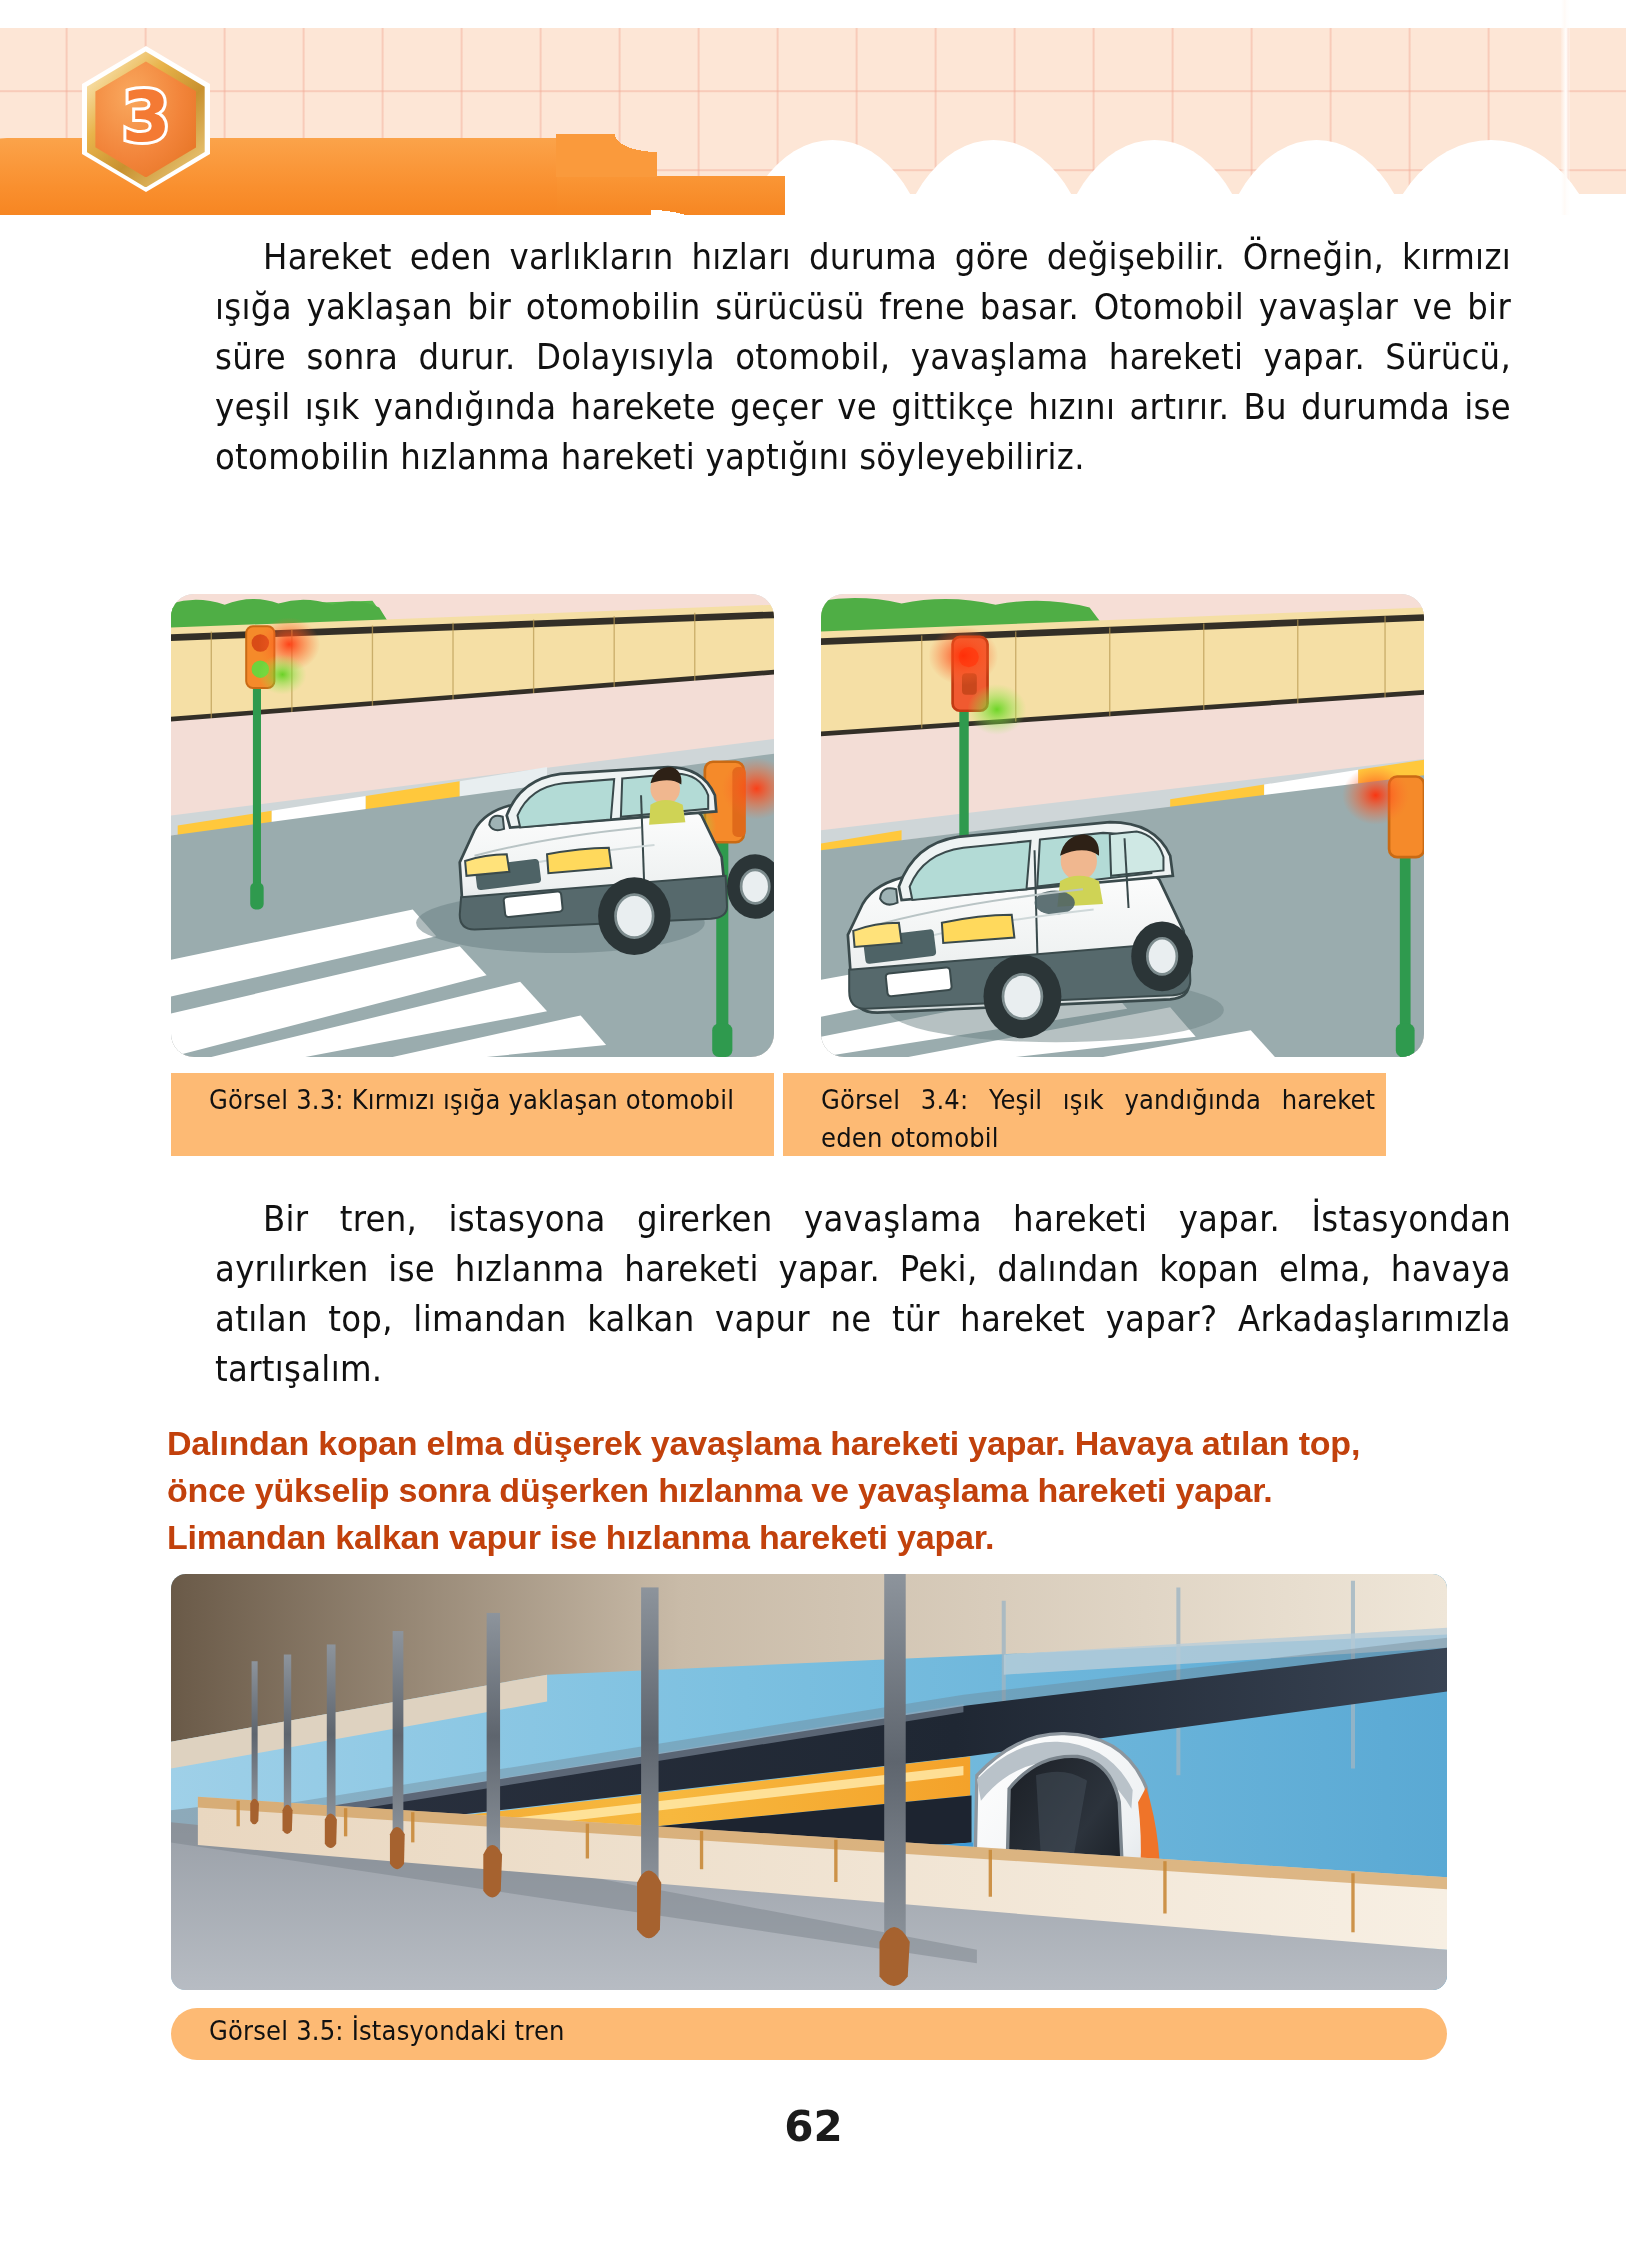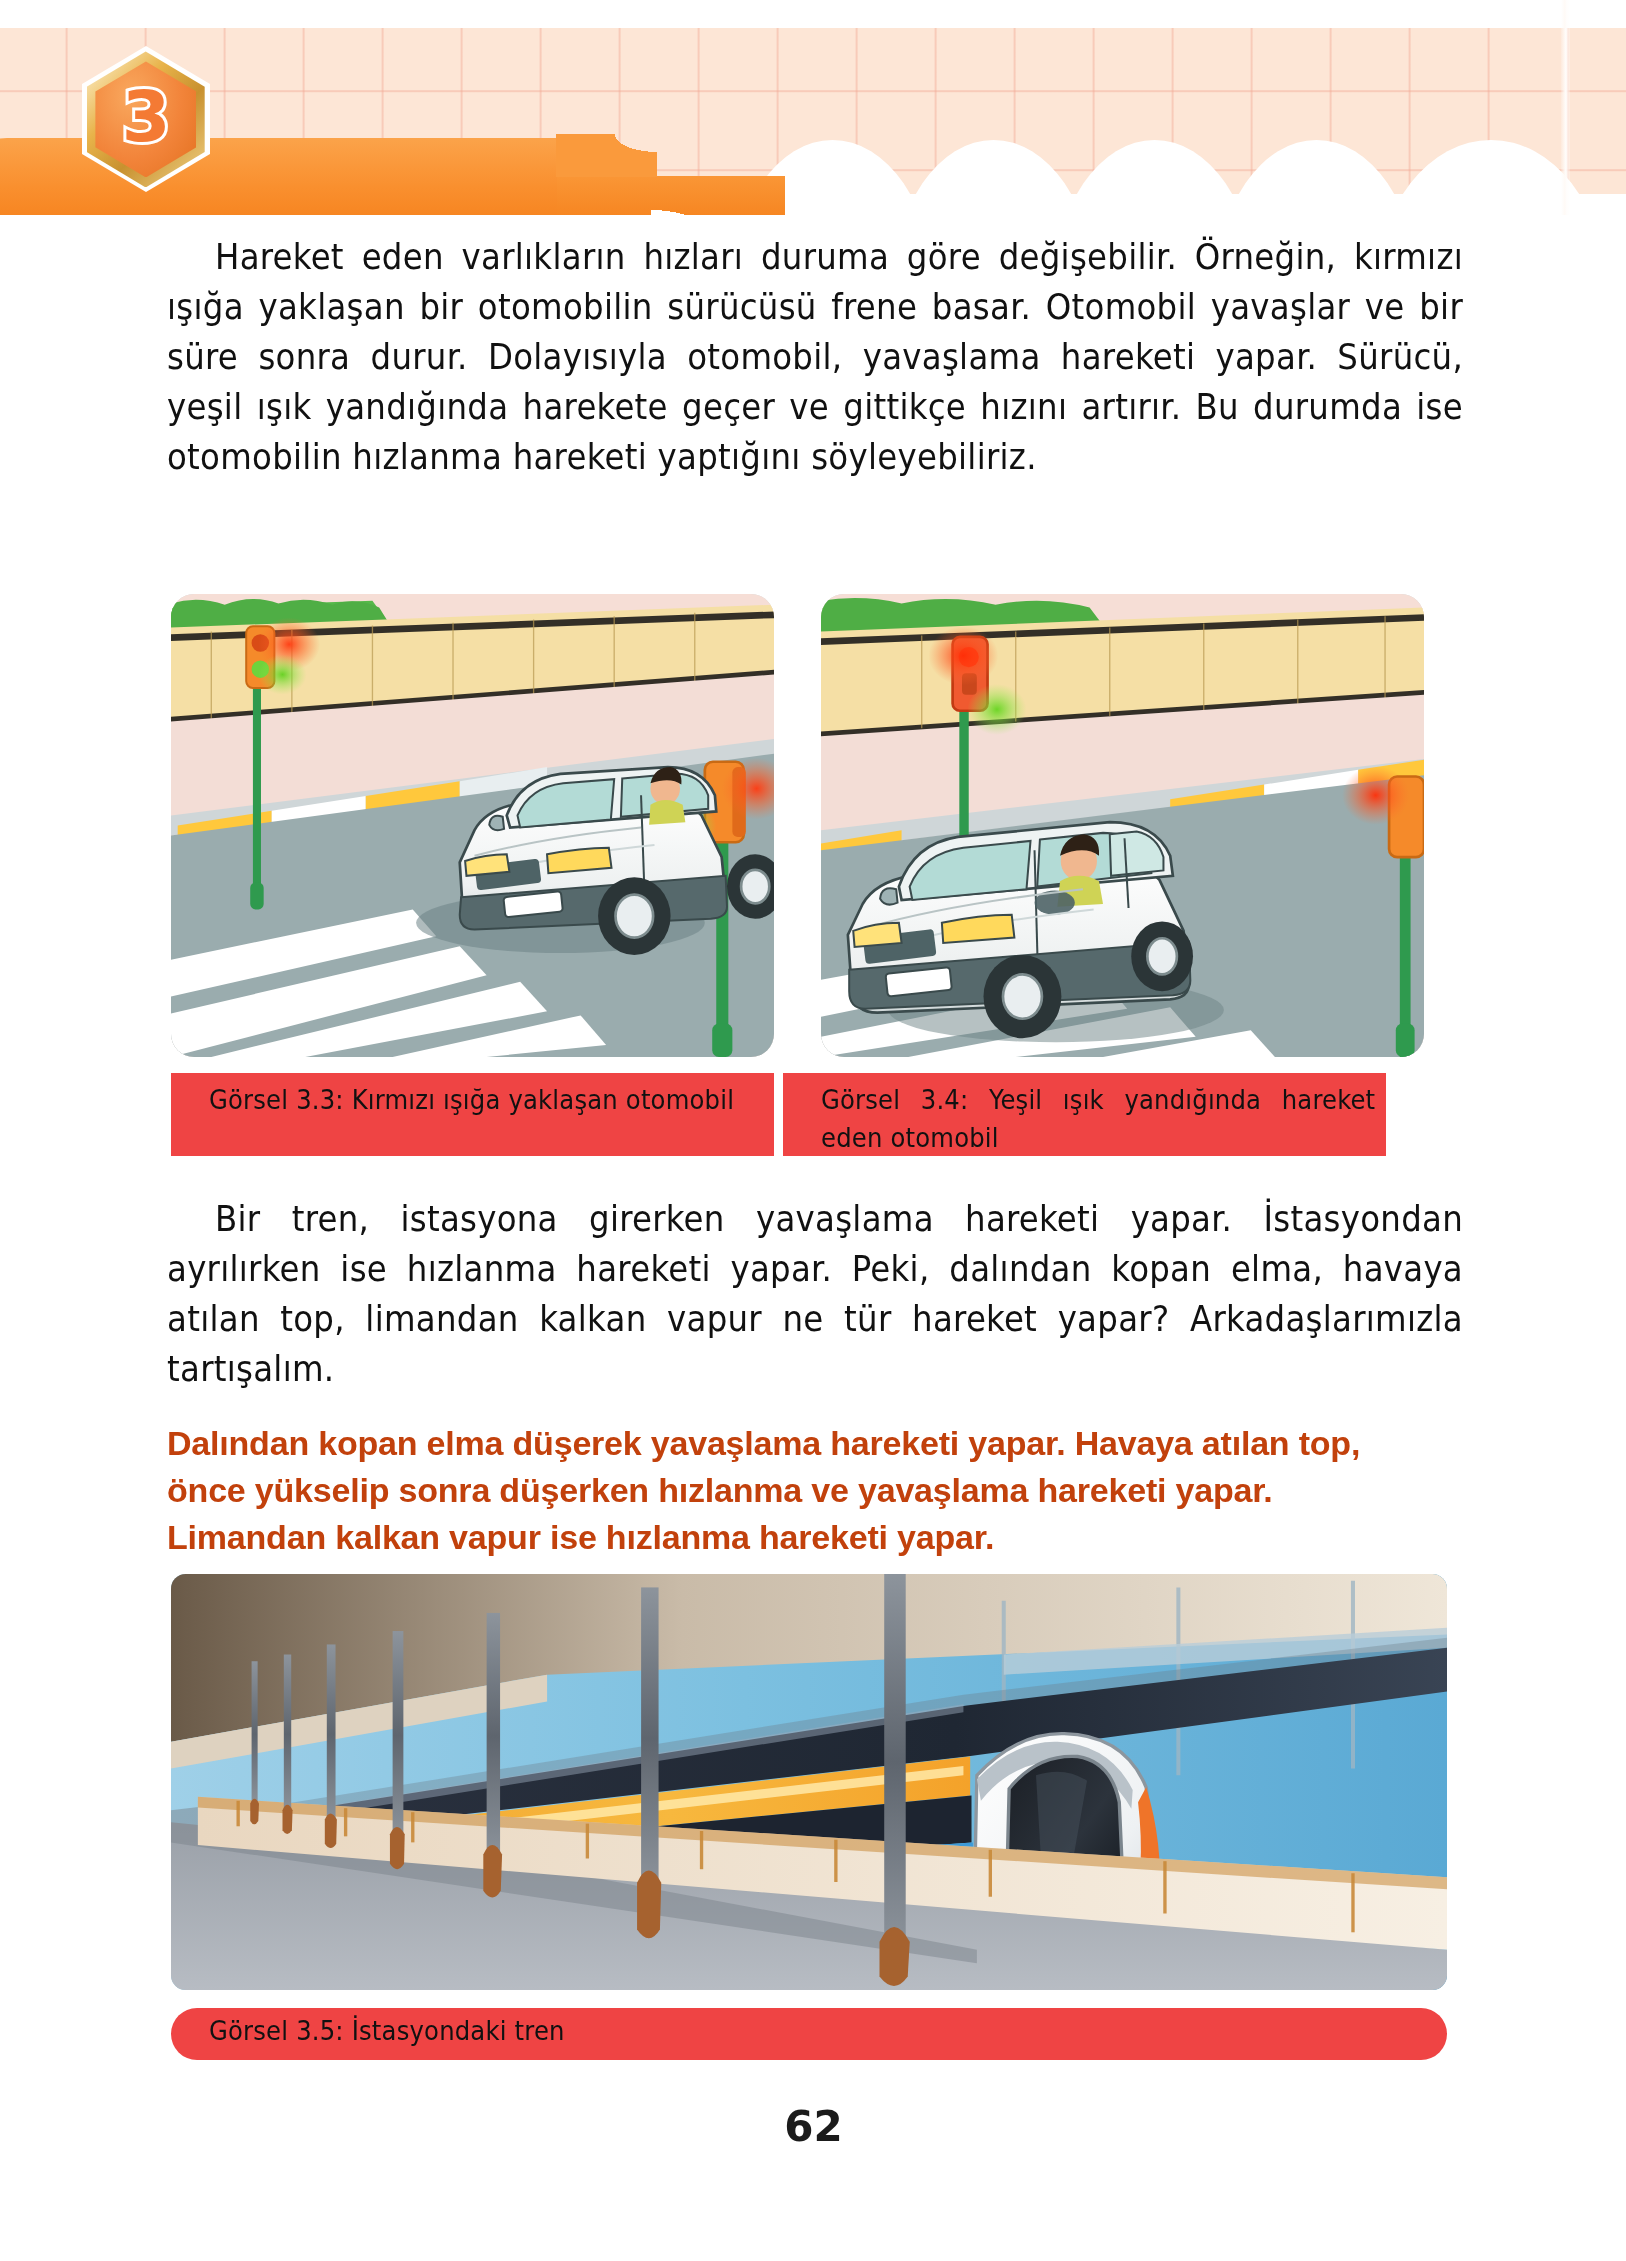--- a/index.html
+++ b/index.html
@@ -135,20 +135,21 @@
   
   .para {
     position: absolute;
     font-family: "DejaVu Sans Condensed", "DejaVu Sans", sans-serif;
     font-size: 36px;
     line-height: 50px;
     color: #111111;
     text-align: justify;
     text-justify: inter-word;
     letter-spacing: 0.3px;
+    margin-left: 48px;
   }
   #para1 {
     left: 167px; top: 232px;
     width: 1296px;
     text-indent: 48px;
   }
   #para2 {
     left: 167px; top: 1194px;
     width: 1296px;
     text-indent: 48px;
@@ -171,21 +172,21 @@
     border-radius: 23px;
     overflow: hidden;
     background: #cfd8da;
   }
   #fig33 { left: 171px; top: 594px; width: 603px; height: 463px; }
   #fig34 { left: 821px; top: 594px; width: 603px; height: 463px; }
   #fig35 { left: 171px; top: 1574px; width: 1276px; height: 416px; border-radius: 14.8px; }
 
   .cap {
     position: absolute;
-    background: #ef4444;
+    background: #fdba74;
     color: #111111;
     font-family: "DejaVu Sans Condensed", "DejaVu Sans", sans-serif;
     font-size: 27px;
     line-height: 38px;
     text-align: justify;
     text-justify: inter-word;
     padding: 8px 10.7px 9.4px 10.7px;
     box-sizing: border-box;
     letter-spacing: 0.2px;
   }

